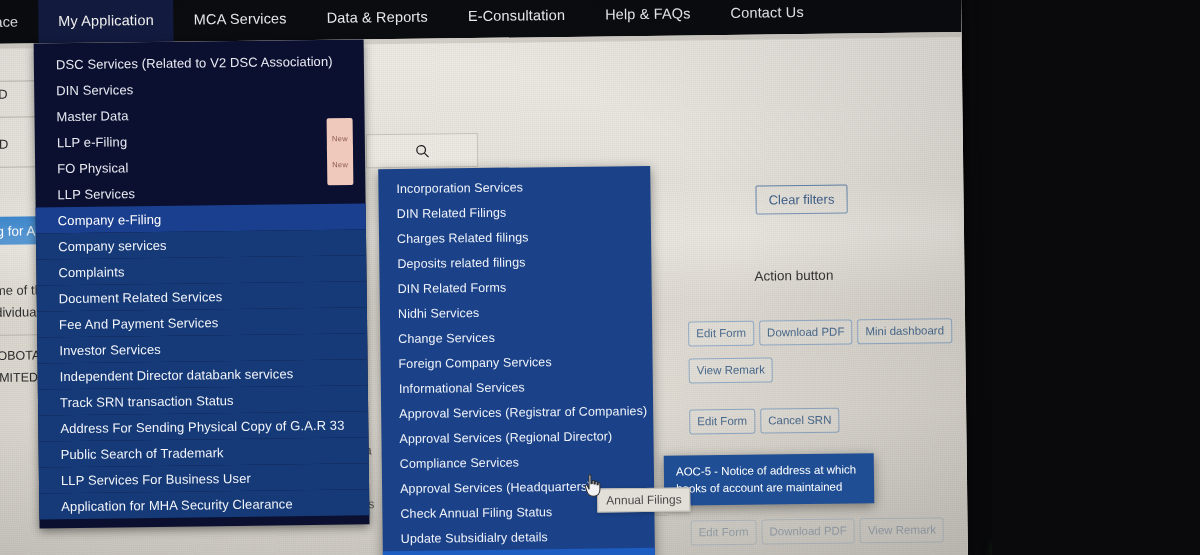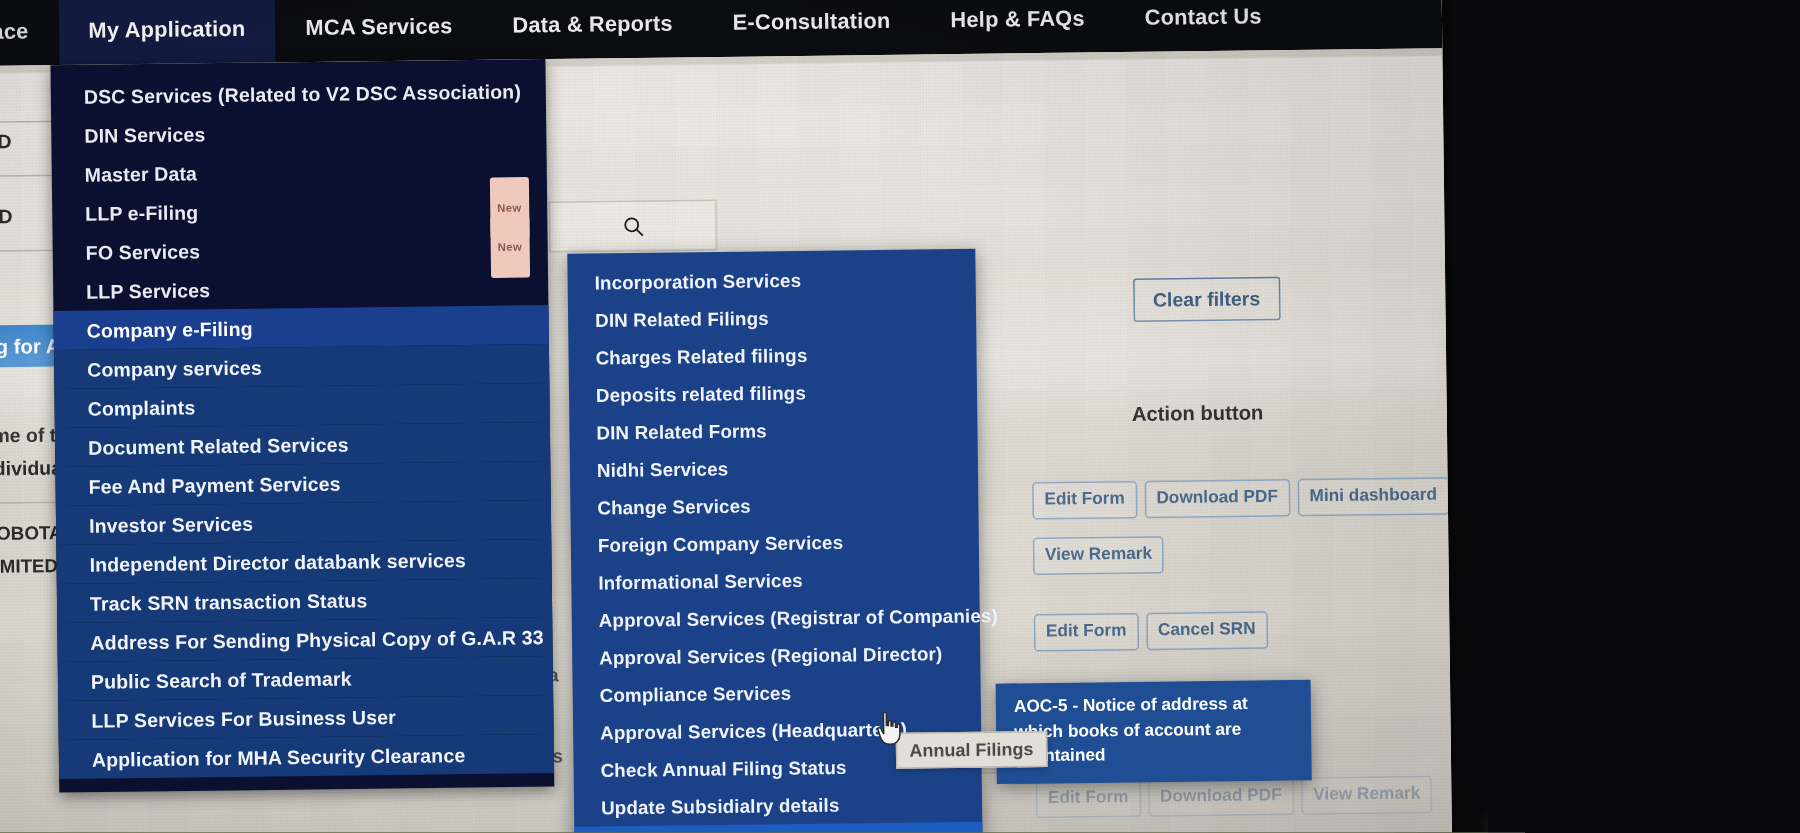--- a/index.html
+++ b/index.html
@@ -7,23 +7,22 @@
     width: 1200px; height: 555px;
     overflow: hidden;
     font-family: "Liberation Sans", sans-serif;
     background: #0a0a0c;
   }
 
   
   #scene {
     position: relative;
     width: 992px; height: 555px;
-    background: #bef264;
+    background: #5eead4;
     overflow: hidden;
-    font-weight: bold;
   }
 
   
   .room-bg {
     position: absolute; top: 0; left: 930px;
     width: 270px; height: 555px;
     background:
       linear-gradient(180deg, #0d0d09 0%, #121210 14%, #161614 22%, #0e0e0e 30%,
                       #101010 47%, #1b1b1d 52%, #2a2a2e 63%, #34343a 75%,
                       #2b2b31 88%, #141417 95%, #0a0a0c 100%);
@@ -345,21 +344,21 @@
 
       <div class="menu1">
         <div class="mi">DSC Services (Related to V2 DSC Association)</div>
         <div class="mi">DIN Services</div>
         <div class="mi">Master Data</div>
         <div class="mi">
           <span>LLP e-Filing</span>
           <span class="badge-new">New</span>
         </div>
         <div class="mi">
-          <span>FO Services</span>
+          <span>FO Physical</span>
           <span class="badge-new">New</span>
         </div>
         <div class="mi">LLP Services</div>
         <div class="mi sel">Company e-Filing</div>
         <div class="mi lower">Company services</div>
         <div class="mi lower">Complaints</div>
         <div class="mi lower">Document Related Services</div>
         <div class="mi lower">Fee And Payment Services</div>
         <div class="mi lower">Investor Services</div>
         <div class="mi lower">Independent Director databank services</div>

